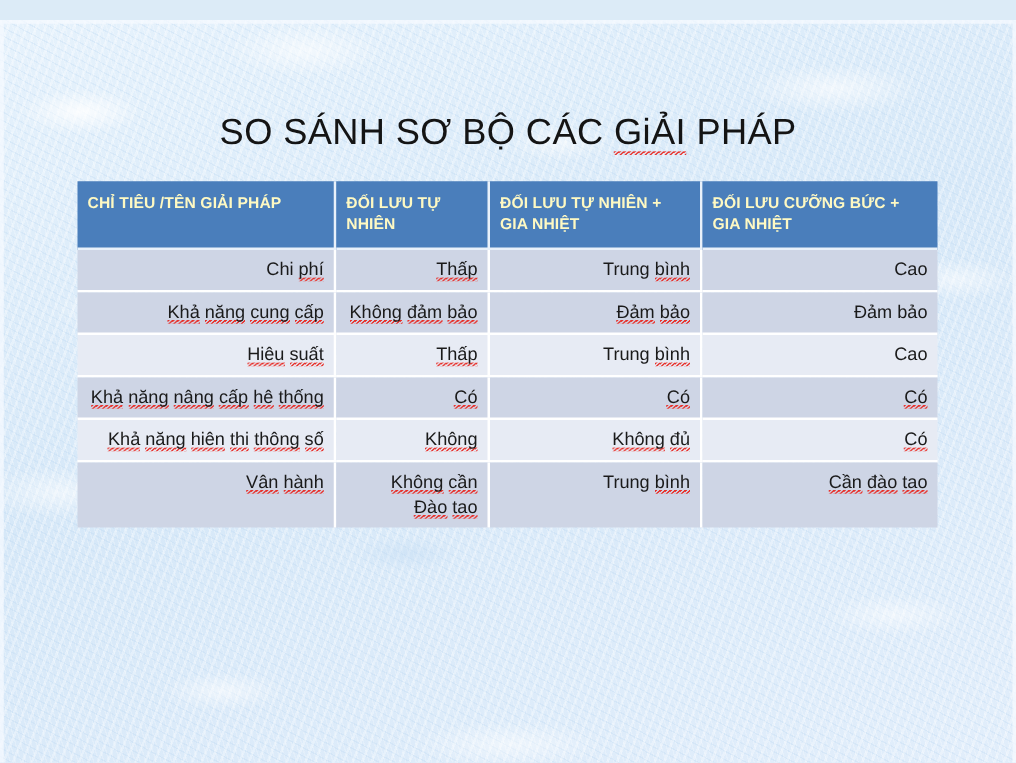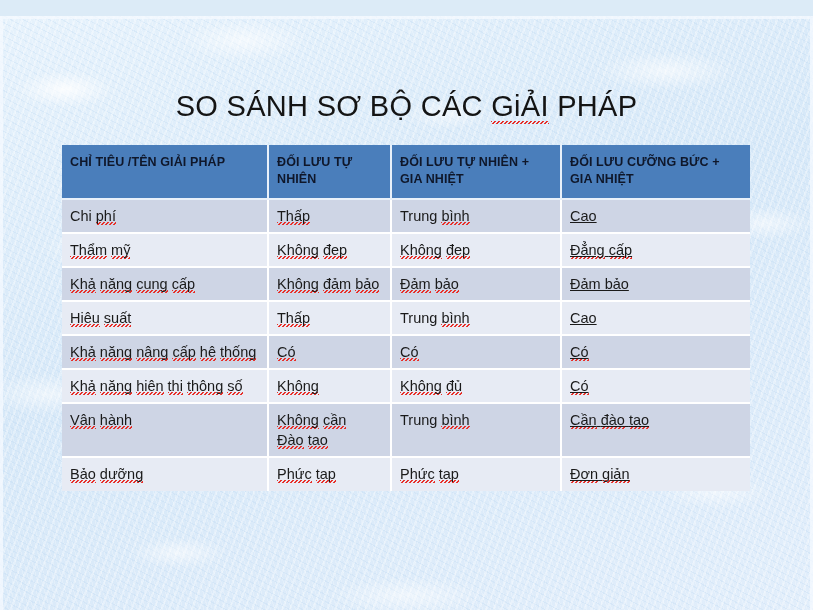--- a/index.html
+++ b/index.html
@@ -82,49 +82,49 @@
     border-spacing: 0;
     table-layout: fixed;
   }
   #cmp-table col.c1 { width: 207px; }
   #cmp-table col.c2 { width: 123px; }
   #cmp-table col.c3 { width: 170px; }
   #cmp-table col.c4 { width: 188px; }
 
   #cmp-table th {
     background: #4a7ebb;
-    color: #0f172a;
+    color: #fef9c3;
     font-size: 12.5px;
     font-weight: bold;
     line-height: 17px;
     text-align: left;
     vertical-align: top;
     padding: 9px 8px 10px 8px;
     border-right: 2px solid #e9f1fa;
     border-bottom: 2px solid #e9f1fa;
     letter-spacing: .1px;
     height: 47px;
     box-sizing: border-box;
   }
   #cmp-table th:last-child { border-right: none; }
 
   #cmp-table td {
     font-size: 14.5px;
     line-height: 20px;
     color: #1a1a1a;
-    text-align: left;
+    text-align: right;
     vertical-align: top;
     padding: 6px 8px 6px 8px;
     border-right: 2px solid #ffffff;
     border-bottom: 2px solid #ffffff;
     height: 33px;
     box-sizing: border-box;
     overflow: hidden;
   }
-  #cmp-table td:last-child { border-right: none; text-decoration: underline; }
+  #cmp-table td:last-child { border-right: none; }
   #cmp-table tr.dark td  { background: #ced5e5; }
   #cmp-table tr.light td { background: #e7ebf4; }
   #cmp-table tr.tall td  { height: 50px; }
   #cmp-table tr:last-child td { border-bottom: none; }
 
   
   .sp {
     background-image:
       repeating-linear-gradient(135deg, #e8302a 0 1.2px, rgba(0,0,0,0) 1.2px 2.4px);
     background-repeat: repeat-x;
@@ -164,34 +164,20 @@
           <td>
             <span class="cell-line"><span class="sp">Thấp</span></span>
           </td>
           <td>
             <span class="cell-line">Trung <span class="sp">bình</span></span>
           </td>
           <td>
             <span class="cell-line">Cao</span>
           </td>
         </tr>
-        <tr class="light">
-          <td>
-            <span class="cell-line"><span class="sp">Thẩm</span> <span class="sp">mỹ</span></span>
-          </td>
-          <td>
-            <span class="cell-line"><span class="sp">Không</span> <span class="sp">đep</span></span>
-          </td>
-          <td>
-            <span class="cell-line"><span class="sp">Không</span> <span class="sp">đep</span></span>
-          </td>
-          <td>
-            <span class="cell-line"><span class="sp">Đẳng</span> <span class="sp">cấp</span></span>
-          </td>
-        </tr>
         <tr class="dark">
           <td>
             <span class="cell-line"><span class="sp">Khả</span> <span class="sp">năng</span> <span class="sp">cung</span> <span class="sp">cấp</span></span>
           </td>
           <td>
             <span class="cell-line"><span class="sp">Không</span> <span class="sp">đảm</span> <span class="sp">bảo</span></span>
           </td>
           <td>
             <span class="cell-line"><span class="sp">Đảm</span> <span class="sp">bảo</span></span>
           </td>
@@ -249,30 +235,16 @@
             <span class="cell-line"><span class="sp">Không</span> <span class="sp">cần</span></span>
             <span class="cell-line"><span class="sp">Đào</span> <span class="sp">tao</span></span>
           </td>
           <td>
             <span class="cell-line">Trung <span class="sp">bình</span></span>
           </td>
           <td>
             <span class="cell-line"><span class="sp">Cần</span> <span class="sp">đào</span> <span class="sp">tao</span></span>
           </td>
         </tr>
-        <tr class="light">
-          <td>
-            <span class="cell-line"><span class="sp">Bảo</span> <span class="sp">dưỡng</span></span>
-          </td>
-          <td>
-            <span class="cell-line"><span class="sp">Phức</span> <span class="sp">tap</span></span>
-          </td>
-          <td>
-            <span class="cell-line"><span class="sp">Phức</span> <span class="sp">tap</span></span>
-          </td>
-          <td>
-            <span class="cell-line"><span class="sp">Đơn</span> <span class="sp">giản</span></span>
-          </td>
-        </tr>
       </tbody>
   </table>
 
 </div>
 
 </body></html>

